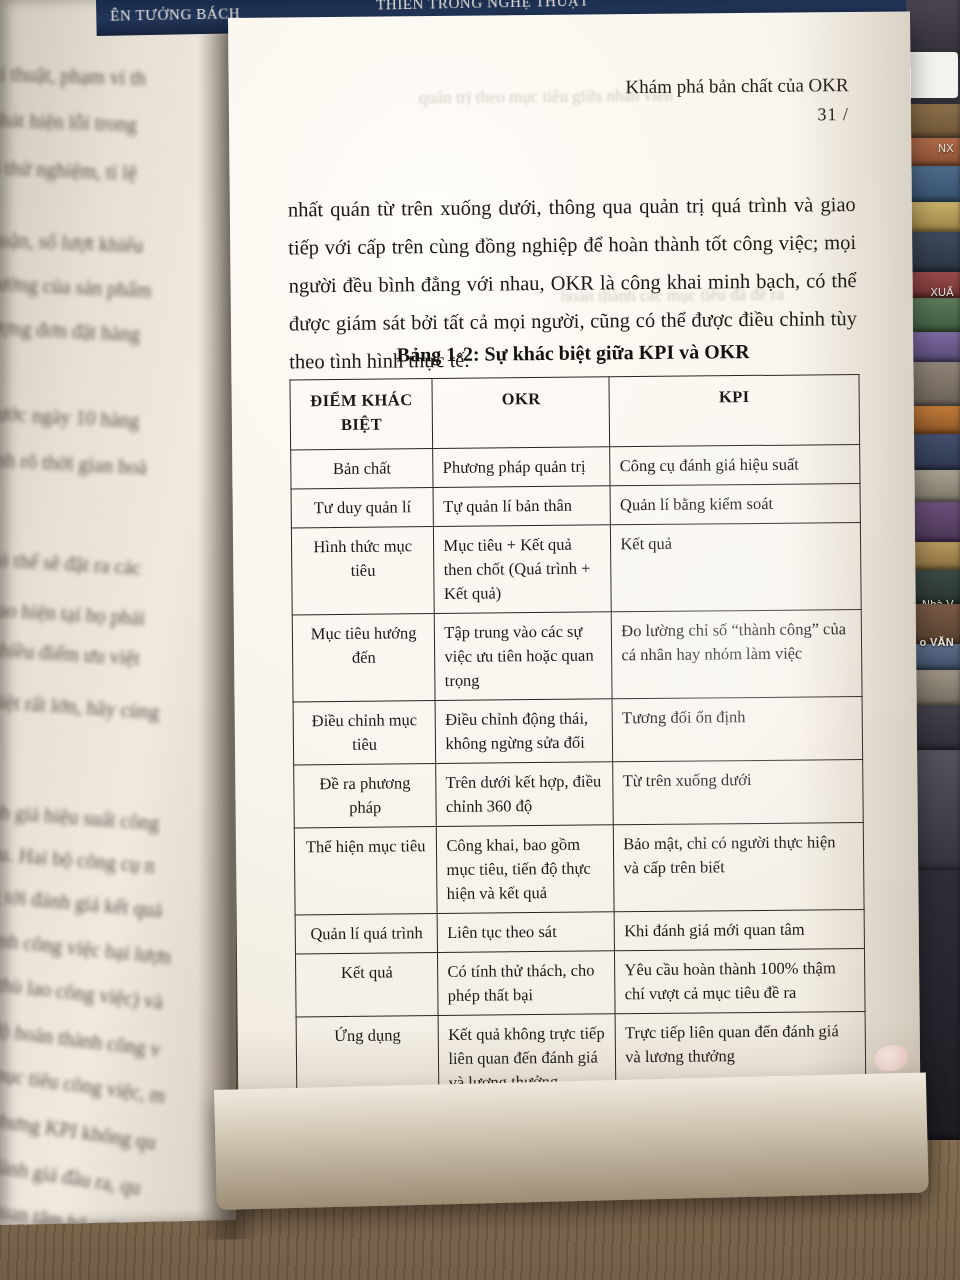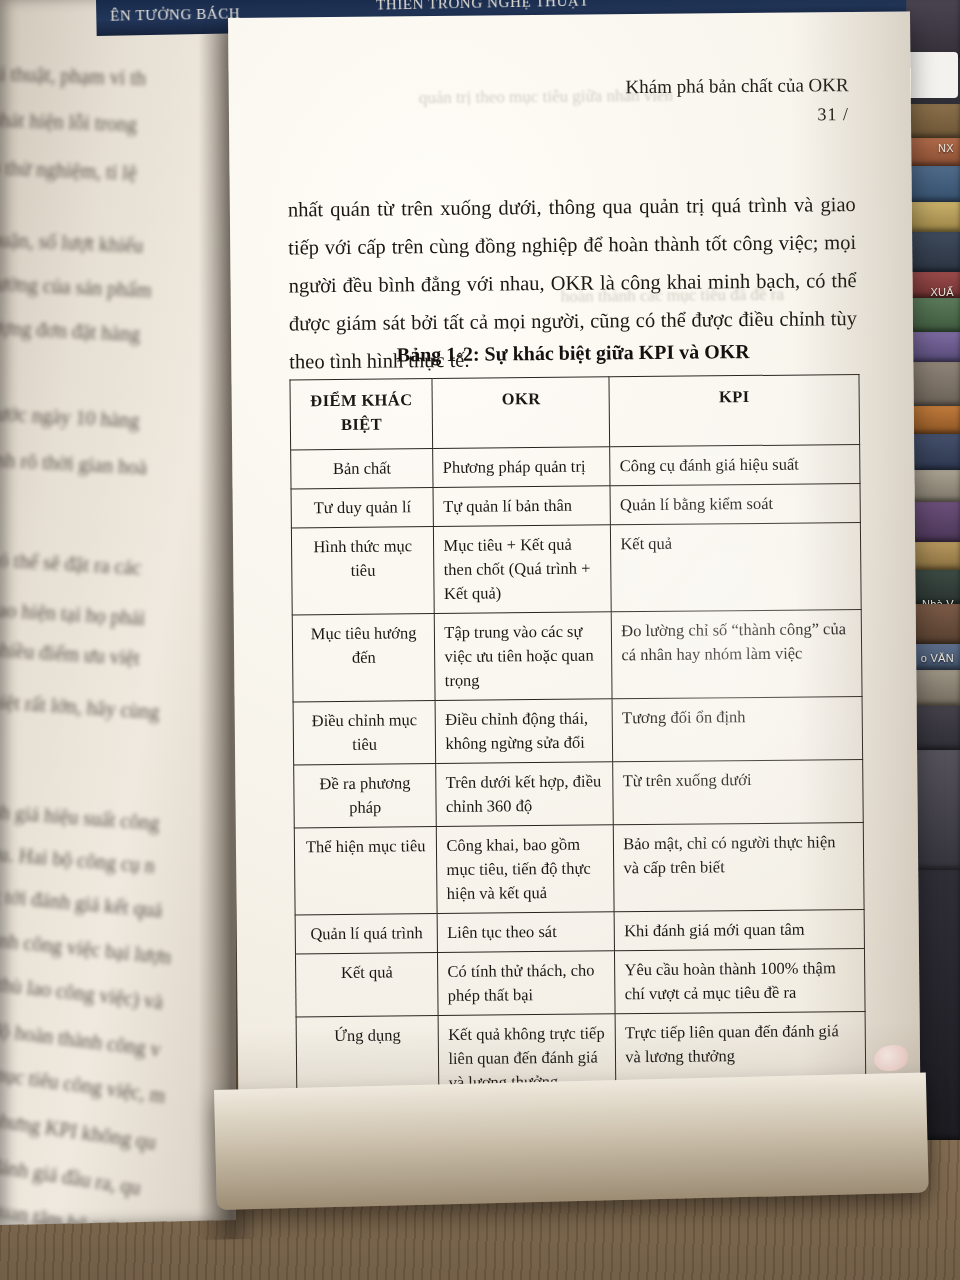--- a/index.html
+++ b/index.html
@@ -321,21 +321,21 @@
     <div class="book" style="top:362px;height:44px;background:linear-gradient(180deg,#8e8376,#6a6157);"></div>
     <div class="book" style="top:406px;height:28px;background:linear-gradient(180deg,#c07a3a,#8e5626);"></div>
     <div class="book" style="top:434px;height:36px;background:linear-gradient(180deg,#44506b,#2e3850);"></div>
     <div class="book" style="top:470px;height:32px;background:linear-gradient(180deg,#a8a090,#7d7769);"></div>
     <div class="book" style="top:502px;height:40px;background:linear-gradient(180deg,#6b4f7a,#4a3656);"></div>
     <div class="book" style="top:542px;height:28px;background:linear-gradient(180deg,#b5975e,#8a7040);"></div>
     <div class="book" style="top:570px;height:34px;background:linear-gradient(180deg,#3c4a44,#29332f);"></div>
     <div class="tag" style="top:598px;">Nhà V</div>
     <div class="book" style="top:604px;height:40px;background:linear-gradient(180deg,#7a5a46,#56402f);"></div>
     <div class="book" style="top:644px;height:26px;background:linear-gradient(180deg,#5d6f8c,#3f4e66);"></div>
-    <div class="tag" style="top:652px;">o VĂN</div>
+    <div class="tag" style="top:636px;font-weight:bold;">o VĂN</div>
     <div class="book" style="top:670px;height:36px;background:linear-gradient(180deg,#9c9384,#736b5e);"></div>
     <div class="tag" style="top:706px;">Nhà</div>
     <div class="book" style="top:706px;height:44px;background:linear-gradient(180deg,#44414b,#2f2d36);"></div>
     <div class="book" style="top:750px;height:120px;background:linear-gradient(180deg,#55525c,#35333c);"></div>
     <div class="book" style="top:870px;height:270px;background:linear-gradient(180deg,#2f2d36,#1d1c22);"></div>
   </div>
 
   <div class="left-page">
     <div class="lp-line" style="top:62px;  transform:rotate(3.0deg);">ki thuật, phạm vi th</div>
     <div class="lp-line" style="top:108px; transform:rotate(3.2deg);">phát hiện lỗi trong</div>

